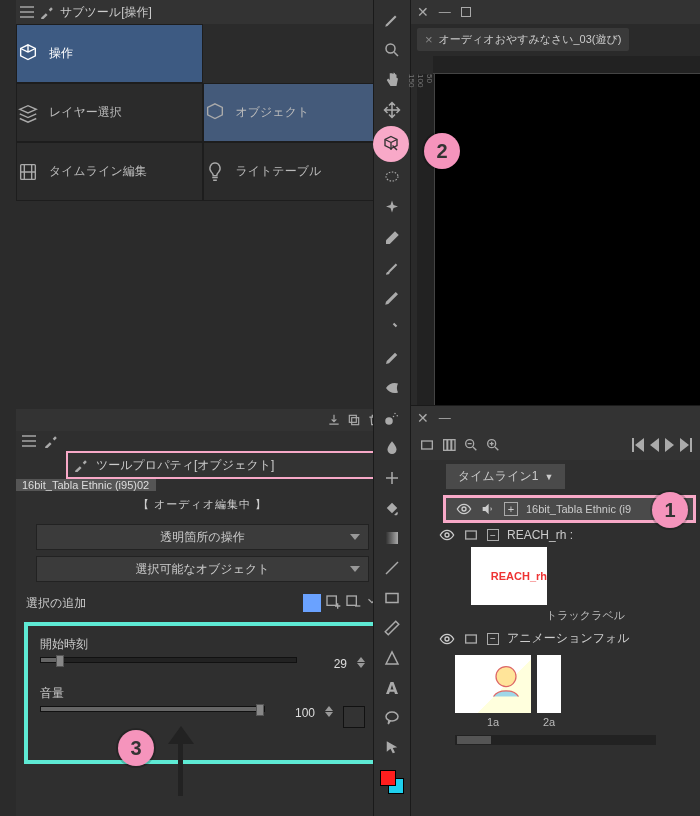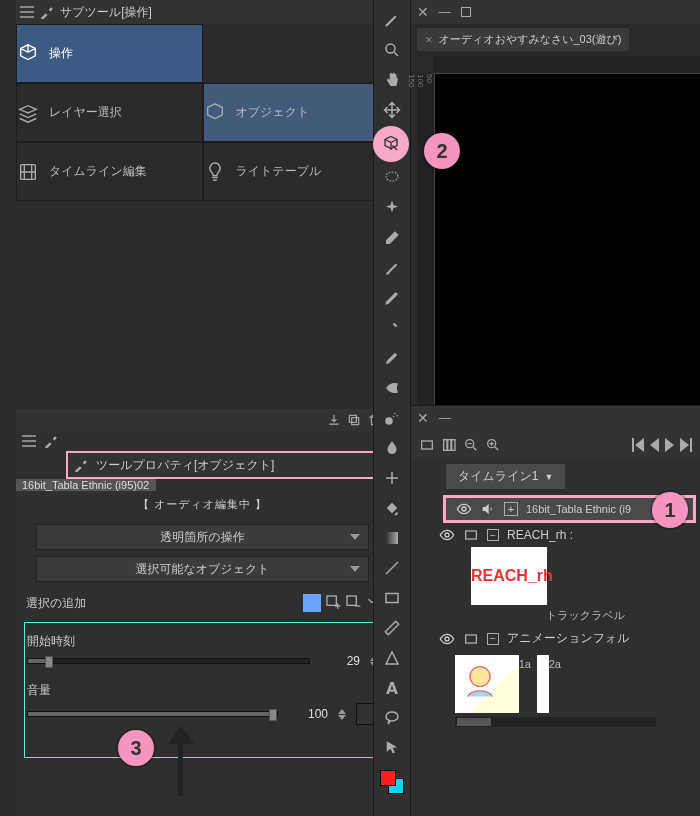--- a/index.html
+++ b/index.html
@@ -22,24 +22,24 @@
   .minibar { display: flex; justify-content: flex-end; gap: 6px; padding: 4px 8px; background: #333; height: 22px; align-items: center; }
   .minibar svg { width: 14px; height: 14px; }
   .tp-header { display: flex; align-items: center; height: 28px; background: #333; padding-left: 6px; gap: 8px; border: 2px solid #f8a9c8; margin: 0 4px 0 50px; }
   .tp-strip { display: flex; gap: 8px; padding: 3px 6px; align-items: center; }
   .filebar { background: #555; color: #ddd; padding: 0 6px; font-size: 11px; width: 140px; overflow: hidden; white-space: nowrap; }
   .editing-title { text-align: center; padding: 6px 0; font-size: 11px; color: #ccc; letter-spacing: 1px; }
   .dropdown { margin: 6px 20px; height: 26px; background: #3b3b3b; border: 1px solid #222; display: flex; align-items: center; justify-content: center; position: relative; color: #ccc; font-size: 12px; }
   .dropdown::after { content: ''; position: absolute; right: 8px; width: 0; height: 0; border-left: 5px solid transparent; border-right: 5px solid transparent; border-top: 6px solid #999; }
   .row-label { display: flex; align-items: center; padding: 6px 10px; gap: 10px; font-size: 12px; color: #ccc; }
   .row-label .icons { margin-left: auto; display: flex; gap: 4px; }
-  .pink-box { border: 1px solid #5eead4; margin: 4px 8px; padding: 10px 2px 18px; }
+  .pink-box { border: 4px solid #5eead4; margin: 4px 8px; padding: 10px 12px 18px; }
   .param { margin-bottom: 14px; }
   .param-label { font-size: 12px; margin-bottom: 4px; color: #ccc; }
-  .param-row { display: flex; align-items: center; gap: 10px; }
+  .param-row { display: flex; gap: 10px; }
   .slider-track { flex: 1; height: 6px; background: #222; position: relative; border: 1px solid #111; }
   .slider-fill { position: absolute; height: 100%; background: #666; left: 0; }
   .knob { position: absolute; top: -3px; width: 8px; height: 12px; background: #888; border: 1px solid #555; }
   .valbox { width: 40px; text-align: right; color: #ddd; font-size: 12px; }
   .stepper { display: flex; flex-direction: column; gap: 1px; }
   .stepper span { width: 0; height: 0; border-left: 4px solid transparent; border-right: 4px solid transparent; }
   .stepper .up { border-bottom: 5px solid #999; }
   .stepper .dn { border-top: 5px solid #999; }
   .swatch { width: 22px; height: 22px; background: #333; border: 1px solid #111; }
   .tool-btn { width: 30px; height: 28px; display: flex; align-items: center; justify-content: center; color: #aaa; border-radius: 3px; }
@@ -62,24 +62,24 @@
   .canvas-black { position: absolute; left: 24px; top: 74px; right: 0; bottom: 0; background: #000; }
   .timeline-area { position: relative; height: 411px; background: #2f2f2f; border-top: 1px solid #1a1a1a; }
   .tl-top { display: flex; align-items: center; height: 24px; padding: 0 6px; gap: 10px; background: #333; }
   .tl-tools { display: flex; align-items: center; gap: 6px; padding: 4px 8px; height: 30px; background: #333; }
   .tl-tools .sp { flex: 1; }
   .tl-tools svg { width: 16px; height: 16px; color: #aaa; }
   .tl-tab { margin: 4px 0 0 35px; background: #4a4a4a; padding: 4px 12px; font-size: 12px; display: inline-flex; align-items: center; gap: 6px; }
   .tl-audio-row { display: flex; align-items: center; height: 28px; padding: 0 10px; gap: 8px; background: #4a4a4a; margin: 6px 4px 0 32px; border: 3px solid #f8a9c8; }
   .tl-row { display: flex; align-items: center; padding: 4px 10px; gap: 8px; margin-left: 18px; }
   .eye { width: 16px; height: 16px; }
-  .thumb { width: 76px; height: 58px; background: #fff; display: flex; align-items: center; justify-content: flex-start; font-size: 16px; color: #e33; font-weight: bold; text-align: center; }
+  .thumb { width: 76px; height: 58px; background: #fff; display: flex; align-items: center; justify-content: flex-end; font-size: 11px; color: #e33; font-weight: bold; text-align: center; }
   .thumblabel { font-size: 11px; padding: 3px 0; color: #bbb; text-align: center; }
   .thumbs { display: flex; gap: 6px; margin-left: 44px; margin-top: 4px; }
-  .thumbcol { display: flex; flex-direction: row; width: 76px; }
+  .thumbcol { display: flex; flex-direction: column; width: 76px; }
   .scrolly { margin: 4px 44px 0; height: 10px; background: #222; position: relative; }
   .scrolly .handle { position: absolute; left: 2px; top: 1px; width: 34px; height: 8px; background: #555; }
   .tri-left { display:inline-block; width:0; height:0; border-top:7px solid transparent; border-bottom:7px solid transparent; border-right:9px solid #aaa; }
   .tri-right { display:inline-block; width:0; height:0; border-top:7px solid transparent; border-bottom:7px solid transparent; border-left:9px solid #aaa; }
   .bar-left { display:inline-flex; align-items:center; }
   .bar-left::before { content:''; width:2px; height:14px; background:#aaa; margin-right:1px; }
   .bar-right { display:inline-flex; align-items:center; }
   .bar-right::after { content:''; width:2px; height:14px; background:#aaa; margin-left:1px; }
 </style>
 </head>

